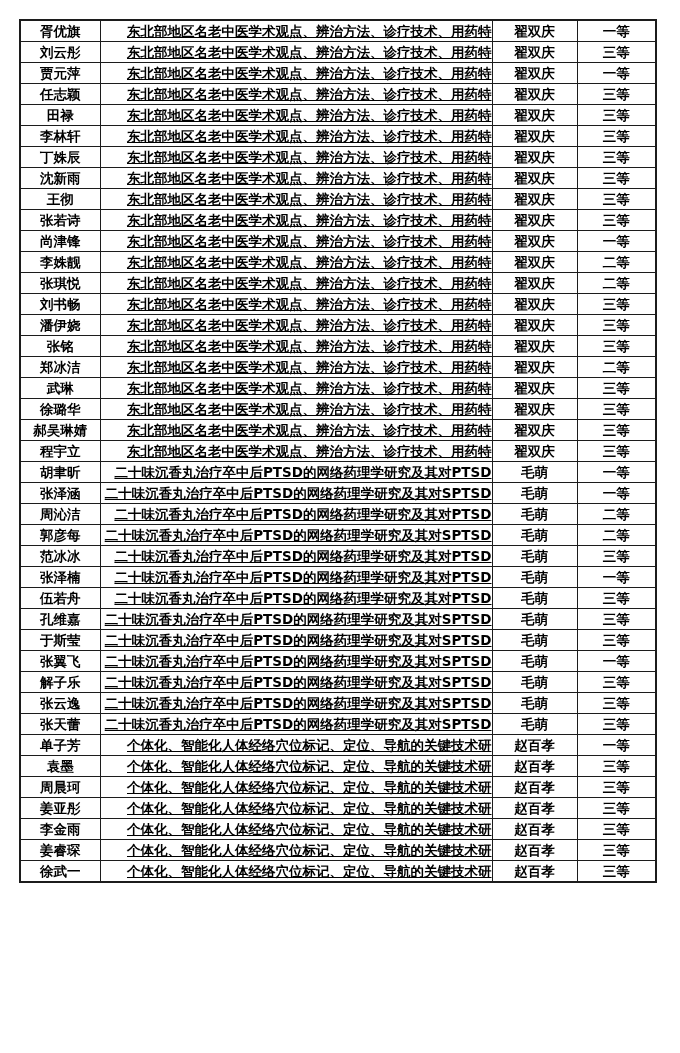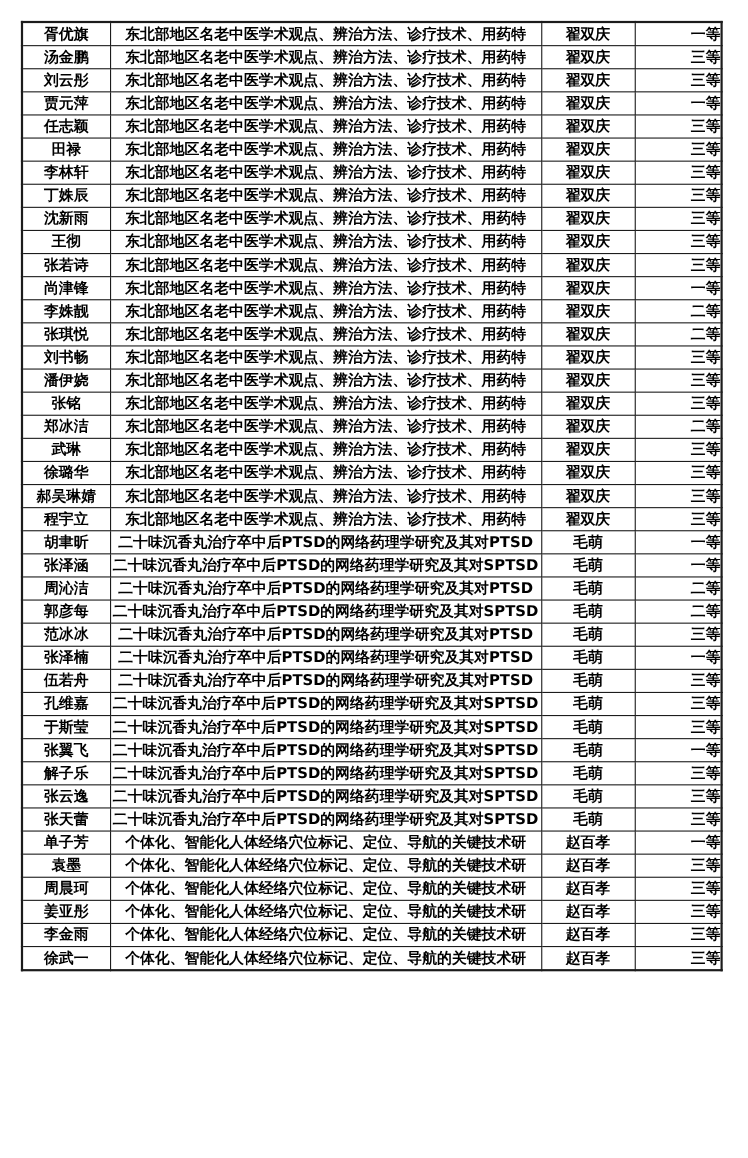--- a/index.html
+++ b/index.html
@@ -28,49 +28,43 @@
     height: 20px;
     padding: 0;
     font-size: 13.5px;
     font-weight: bold;
     color: #000000;
     line-height: 20px;
     overflow: hidden;
     white-space: nowrap;
   }
   td.c-name    { text-align: center; }
-  td.c-title   { text-align: center; padding-left: 4px; }
+  td.c-title   { text-align: right; padding-left: 4px; text-decoration: underline; }
   td.c-advisor { text-align: center; }
-  td.c-award   { text-align: right; }
+  td.c-award   { text-align: center; }
 </style>
 </head>
 <body>
 
 <div class="page">
   <table class="awards">
     <colgroup>
       <col style="width:80px">
       <col style="width:392px">
       <col style="width:85px">
       <col style="width:79px">
     </colgroup>
     <tbody>
         <tr>
     <td class="c-name">胥优旗</td>
     <td class="c-title">东北部地区名老中医学术观点、辨治方法、诊疗技术、用药特</td>
     <td class="c-advisor">翟双庆</td>
     <td class="c-award">一等</td>
   </tr>
         <tr>
-    <td class="c-name">汤金鹏</td>
-    <td class="c-title">东北部地区名老中医学术观点、辨治方法、诊疗技术、用药特</td>
-    <td class="c-advisor">翟双庆</td>
-    <td class="c-award">三等</td>
-  </tr>
-        <tr>
     <td class="c-name">刘云彤</td>
     <td class="c-title">东北部地区名老中医学术观点、辨治方法、诊疗技术、用药特</td>
     <td class="c-advisor">翟双庆</td>
     <td class="c-award">三等</td>
   </tr>
         <tr>
     <td class="c-name">贾元萍</td>
     <td class="c-title">东北部地区名老中医学术观点、辨治方法、诊疗技术、用药特</td>
     <td class="c-advisor">翟双庆</td>
     <td class="c-award">一等</td>
@@ -280,20 +274,26 @@
     <td class="c-award">三等</td>
   </tr>
         <tr>
     <td class="c-name">姜亚彤</td>
     <td class="c-title">个体化、智能化人体经络穴位标记、定位、导航的关键技术研</td>
     <td class="c-advisor">赵百孝</td>
     <td class="c-award">三等</td>
   </tr>
         <tr>
     <td class="c-name">李金雨</td>
+    <td class="c-title">个体化、智能化人体经络穴位标记、定位、导航的关键技术研</td>
+    <td class="c-advisor">赵百孝</td>
+    <td class="c-award">三等</td>
+  </tr>
+        <tr>
+    <td class="c-name">姜睿琛</td>
     <td class="c-title">个体化、智能化人体经络穴位标记、定位、导航的关键技术研</td>
     <td class="c-advisor">赵百孝</td>
     <td class="c-award">三等</td>
   </tr>
         <tr>
     <td class="c-name">徐武一</td>
     <td class="c-title">个体化、智能化人体经络穴位标记、定位、导航的关键技术研</td>
     <td class="c-advisor">赵百孝</td>
     <td class="c-award">三等</td>
   </tr>

